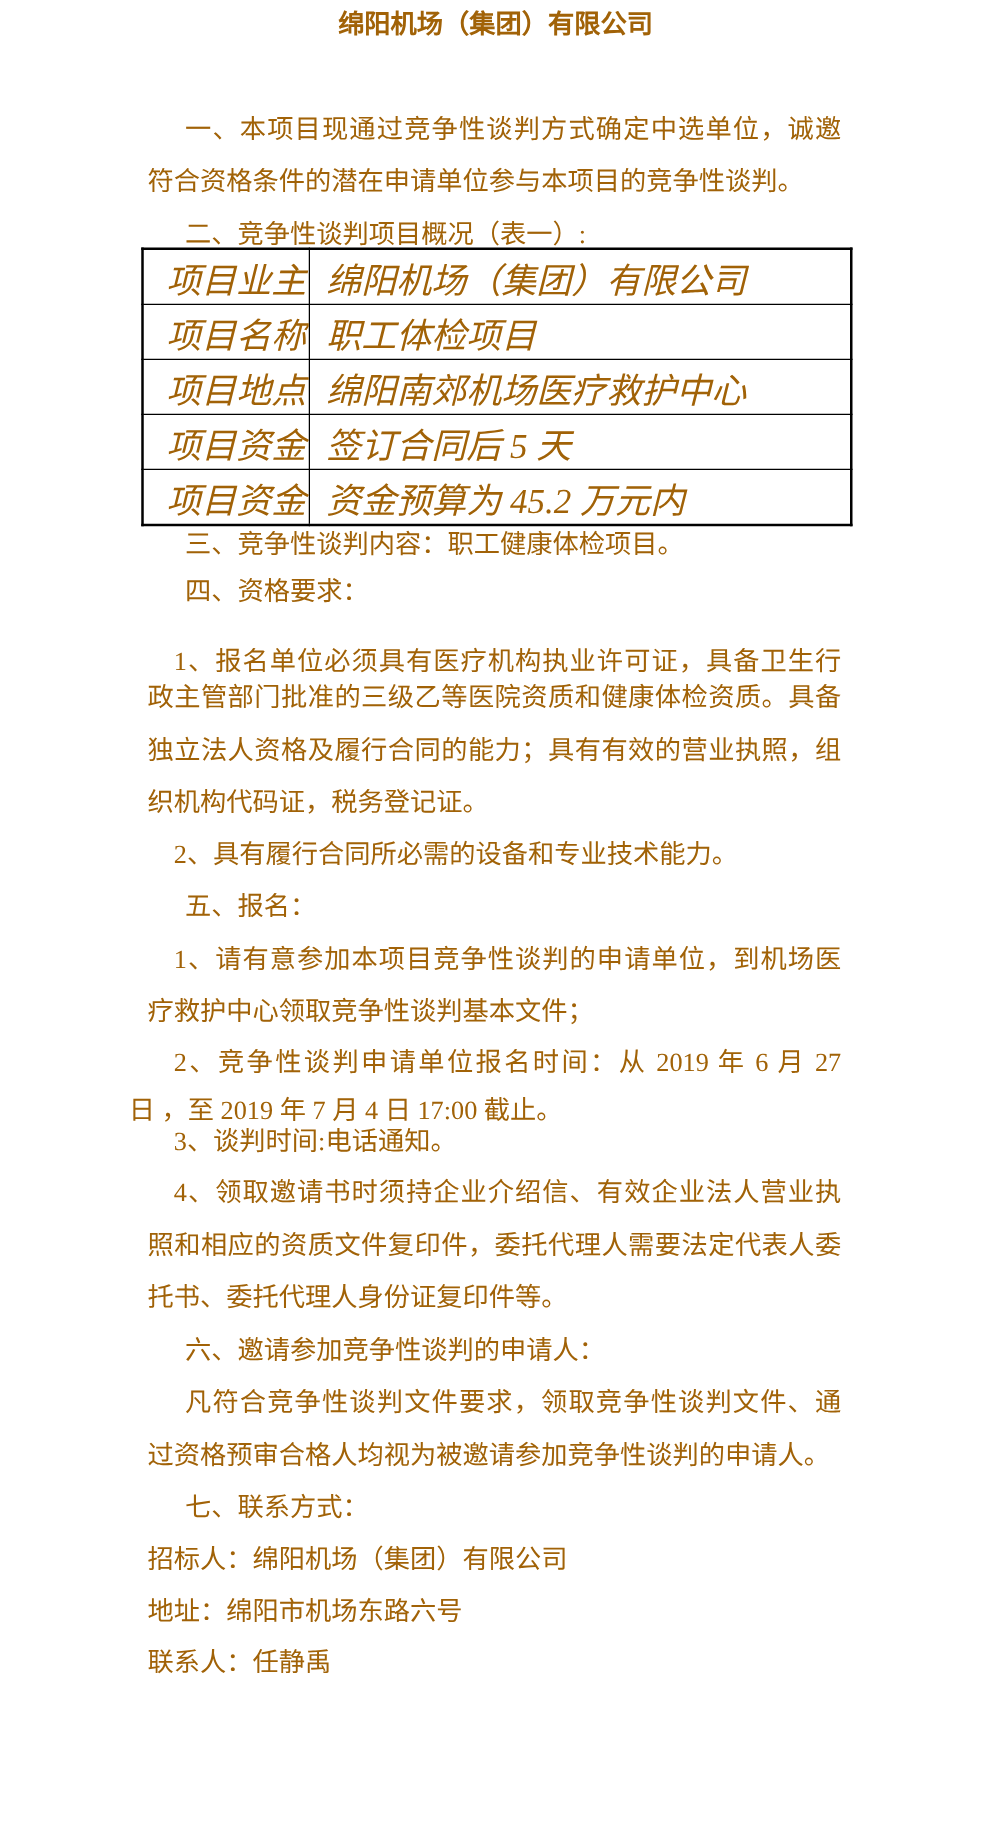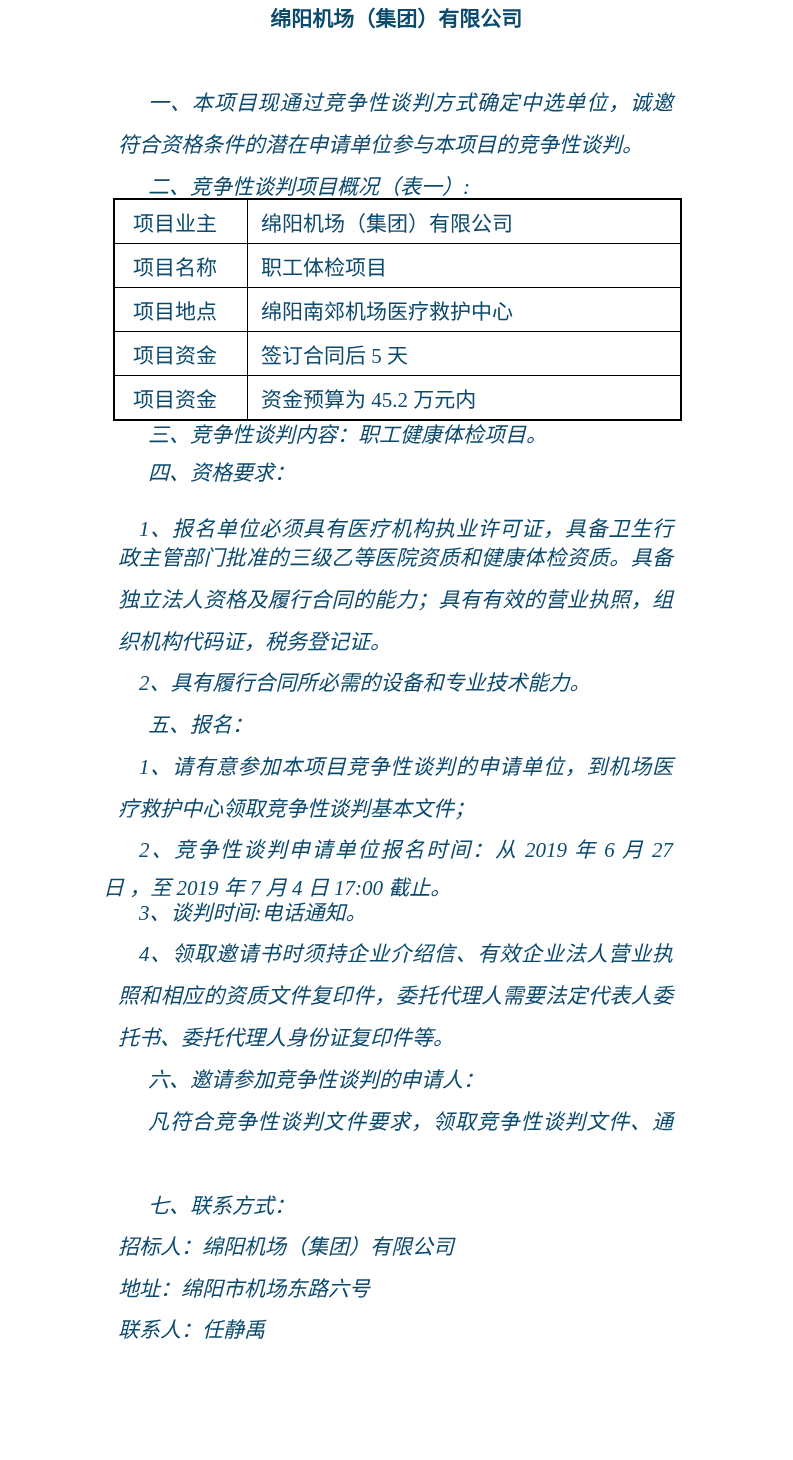--- a/index.html
+++ b/index.html
@@ -5,21 +5,21 @@
   html, body {
     margin: 0;
     padding: 0;
     background: #ffffff;
   }
   .page {
     position: relative;
     width: 793px;
     height: 1372px;
     background: #ffffff;
-    color: #0c4a6e;
+    color: #a16207;
     font-family: "Liberation Serif", "DejaVu Serif", serif;
     font-size: 21px;
     overflow: hidden;
   }
   .doc-title {
     position: absolute;
     left: 0;
     width: 793px;
     text-align: center;
     font-weight: bold;
@@ -28,41 +28,41 @@
     white-space: nowrap;
   }
   .line {
     position: absolute;
     left: 118px;
     width: 555px;
     height: 26px;
     line-height: 24px;
     box-sizing: border-box;
     white-space: nowrap;
-    font-style: italic;
   }
   .stretch {
     white-space: normal;
     text-align: justify;
     text-align-last: justify;
   }
   .ind1 { padding-left: 21px; }  
   .ind2 { padding-left: 30px; }  
   .shift { margin-left: -15px; } 
   .right { text-align: center; }
   .pr8 { padding-right: 8px; }
   table.overview {
     position: absolute;
     left: 113px;
     top: 198px;
     width: 569px;
     border-collapse: collapse;
     table-layout: fixed;
     border: 2px solid #000000;
-    font-size: 21px;
+    font-size: 28px;
+    font-style: italic;
   }
   table.overview td {
     border: 1px solid #000000;
     height: 41px;
     vertical-align: middle;
     white-space: nowrap;
     overflow: hidden;
   }
   td.col-label { width: 113px; padding-left: 18px; }
   td.col-value { padding-left: 13px; }
@@ -114,20 +114,21 @@
   <div class="line ind1 stretch" style="top:755px">1、请有意参加本项目竞争性谈判的申请单位，到机场医</div>
   <div class="line" style="top:797px">疗救护中心领取竞争性谈判基本文件；</div>
   <div class="line ind1 stretch" style="top:838px">2、竞争性谈判申请单位报名时间：从 2019 年 6 月 27</div>
   <div class="line shift" style="top:876px">日 ，至 2019 年 7 月 4 日 17:00 截止。</div>
   <div class="line ind1" style="top:901px">3、谈判时间:电话通知。</div>
   <div class="line ind1 stretch" style="top:942px">4、领取邀请书时须持企业介绍信、有效企业法人营业执</div>
   <div class="line stretch" style="top:984px">照和相应的资质文件复印件，委托代理人需要法定代表人委</div>
   <div class="line" style="top:1026px">托书、委托代理人身份证复印件等。</div>
   <div class="line ind2" style="top:1068px">六、邀请参加竞争性谈判的申请人：</div>
   <div class="line ind2 stretch" style="top:1110px">凡符合竞争性谈判文件要求，领取竞争性谈判文件、通</div>
+  <div class="line" style="top:1152px">过资格预审合格人均视为被邀请参加竞争性谈判的申请人。</div>
   <div class="line ind2" style="top:1194px">七、联系方式：</div>
   <div class="line" style="top:1235px">招标人：绵阳机场（集团）有限公司</div>
   <div class="line" style="top:1277px">地址：绵阳市机场东路六号</div>
   <div class="line" style="top:1318px">联系人：任静禹</div>
 
   <div class="line right" style="top:1401px">绵阳机场医疗救护中心</div>
   <div class="line right pr8" style="top:1442px">2019 年 6 月 26 日</div>
 
 </div>
 

